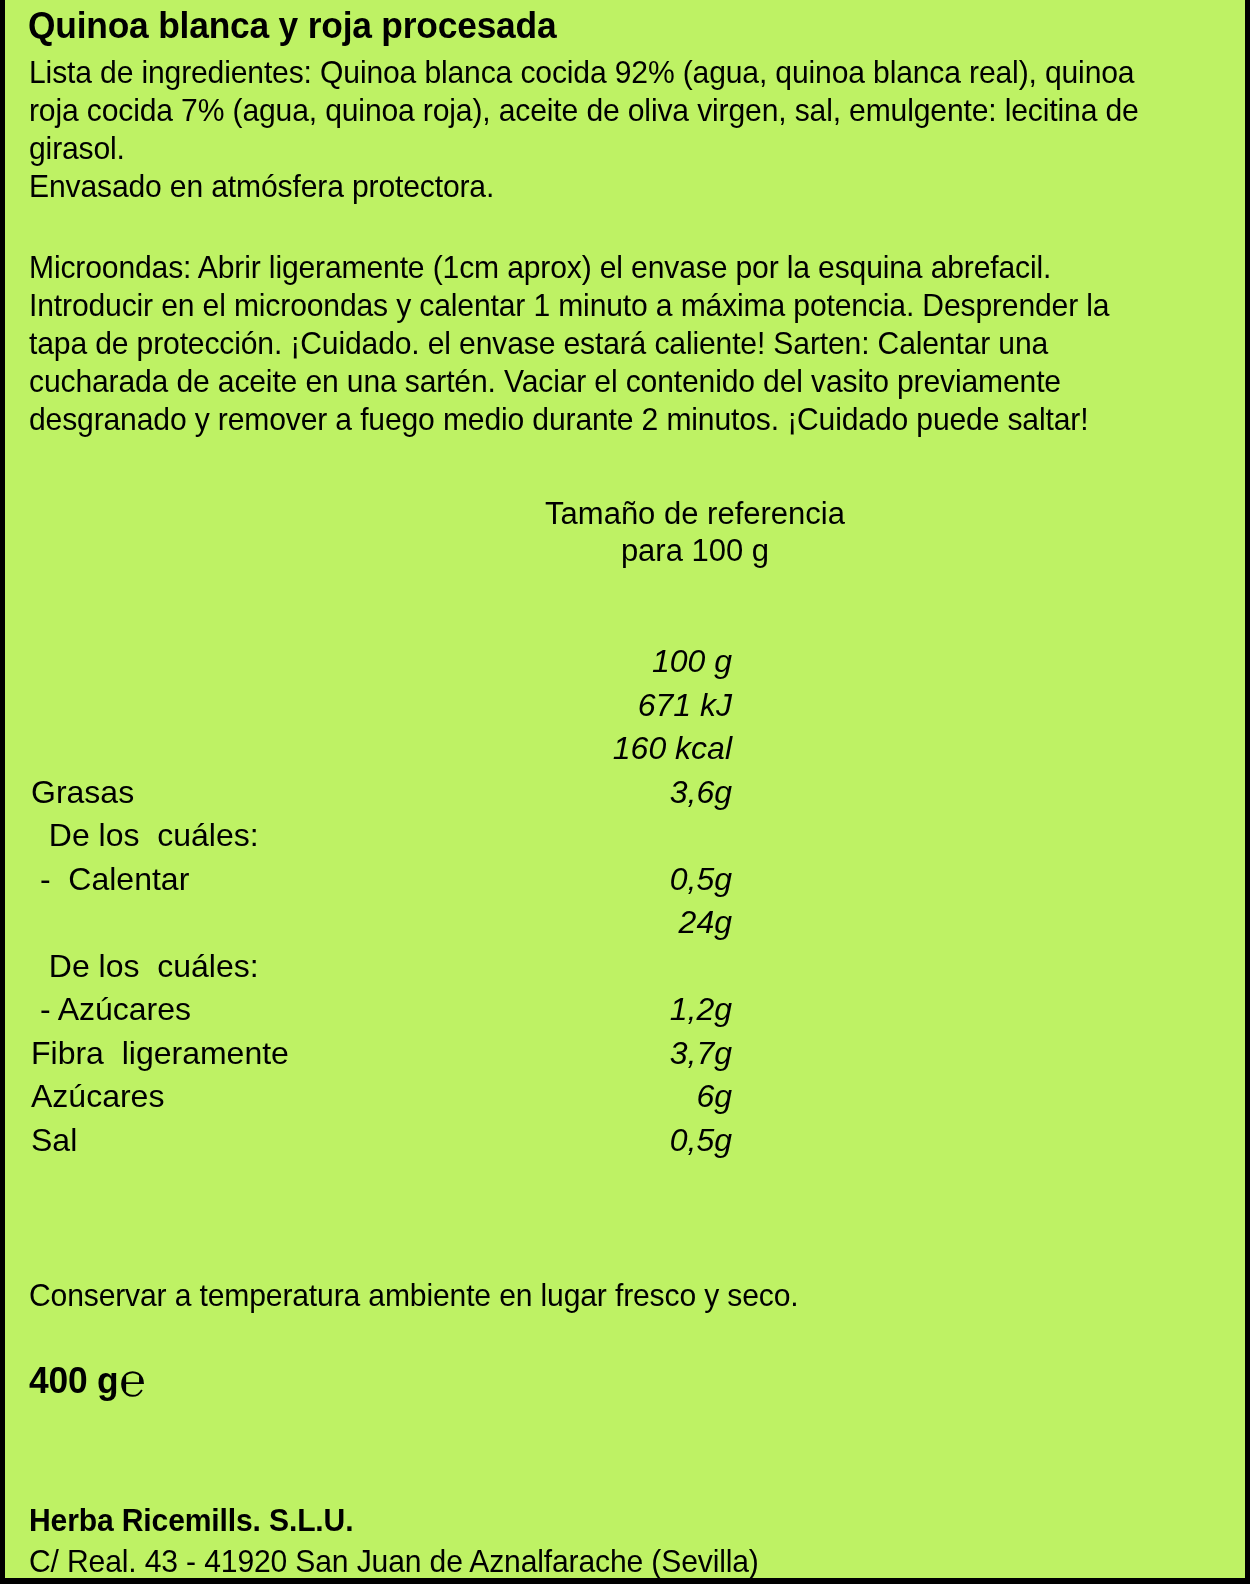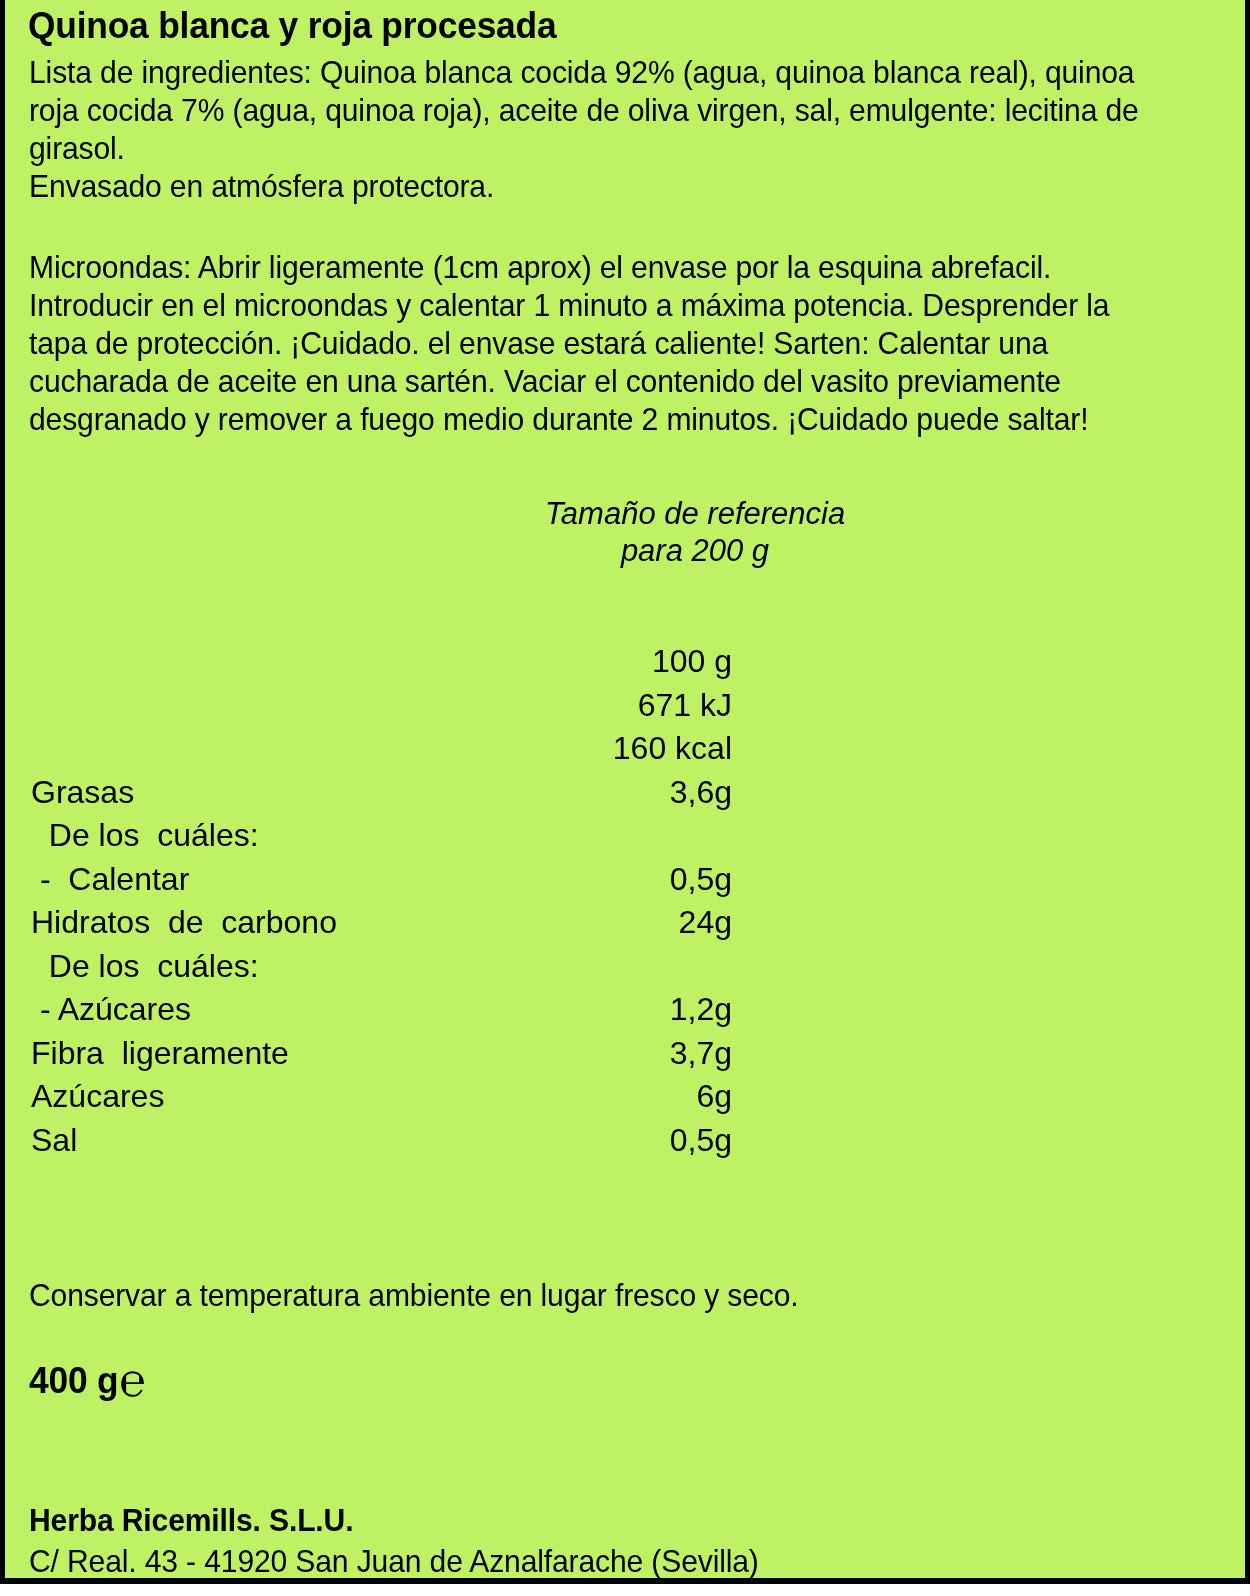--- a/index.html
+++ b/index.html
@@ -68,21 +68,21 @@
   
   #nutri-header {
     position: absolute;
     left: 430px;
     top: 495px;
     width: 520px;
     text-align: center;
     font-size: 31px;
     line-height: 37px;
   }
-  #nutri-header .hline { display: block; white-space: nowrap; font-style: italic; }
+  #nutri-header .hline { display: block; white-space: nowrap; }
 
   
   #nutri-table {
     position: absolute;
     left: 0px;
     top: 640px;
     width: 760px;
     font-size: 32px;
     line-height: 43.5px;
   }
@@ -97,20 +97,21 @@
     top: 0;
     white-space: pre;
   }
   .nval {
     position: absolute;
     left: 0;
     top: 0;
     width: 727px;
     text-align: right;
     white-space: pre;
+    font-style: italic;
   }
 
   
   #storage {
     position: absolute;
     left: 24px;
     top: 1276px;
     font-size: 31.5px;
     line-height: 38px;
     white-space: nowrap;
@@ -158,21 +159,21 @@
 
   <div id="ingredients" class="cond">
     <span>Lista de ingredientes: Quinoa blanca cocida 92% (agua, quinoa blanca real), quinoa roja cocida 7% (agua, quinoa roja), aceite de oliva virgen, sal, emulgente: lecitina de girasol.</span><br>
     <span>Envasado en atmósfera protectora.</span>
   </div>
 
   <div id="preparation" class="cond">Microondas: Abrir ligeramente (1cm aprox) el envase por la esquina abrefacil. Introducir en el microondas y calentar 1 minuto a máxima potencia. Desprender la tapa de protección. ¡Cuidado. el envase estará caliente! Sarten: Calentar una cucharada de aceite en una sartén. Vaciar el contenido del vasito previamente desgranado y remover a fuego medio durante 2 minutos. ¡Cuidado puede saltar!</div>
 
   <div id="nutri-header">
     <span class="hline">Tamaño de referencia</span>
-    <span class="hline">para 200 g</span>
+    <span class="hline">para 100 g</span>
   </div>
 
   <div id="nutri-table">
       <div class="nrow">
         <span class="nlabel"></span>
         <span class="nval">100 g</span>
       </div>
       <div class="nrow">
         <span class="nval">671 kJ</span>
       </div>
@@ -186,21 +187,20 @@
       </div>
       <div class="nrow">
         <span class="nlabel">  De los  cuáles:</span>
         <span class="nval"></span>
       </div>
       <div class="nrow">
         <span class="nlabel"> -  Calentar</span>
         <span class="nval">0,5g</span>
       </div>
       <div class="nrow">
-        <span class="nlabel">Hidratos  de  carbono</span>
         <span class="nval">24g</span>
       </div>
       <div class="nrow">
         <span class="nlabel">  De los  cuáles:</span>
         <span class="nval"></span>
       </div>
       <div class="nrow">
         <span class="nlabel"> - Azúcares</span>
         <span class="nval">1,2g</span>
       </div>

